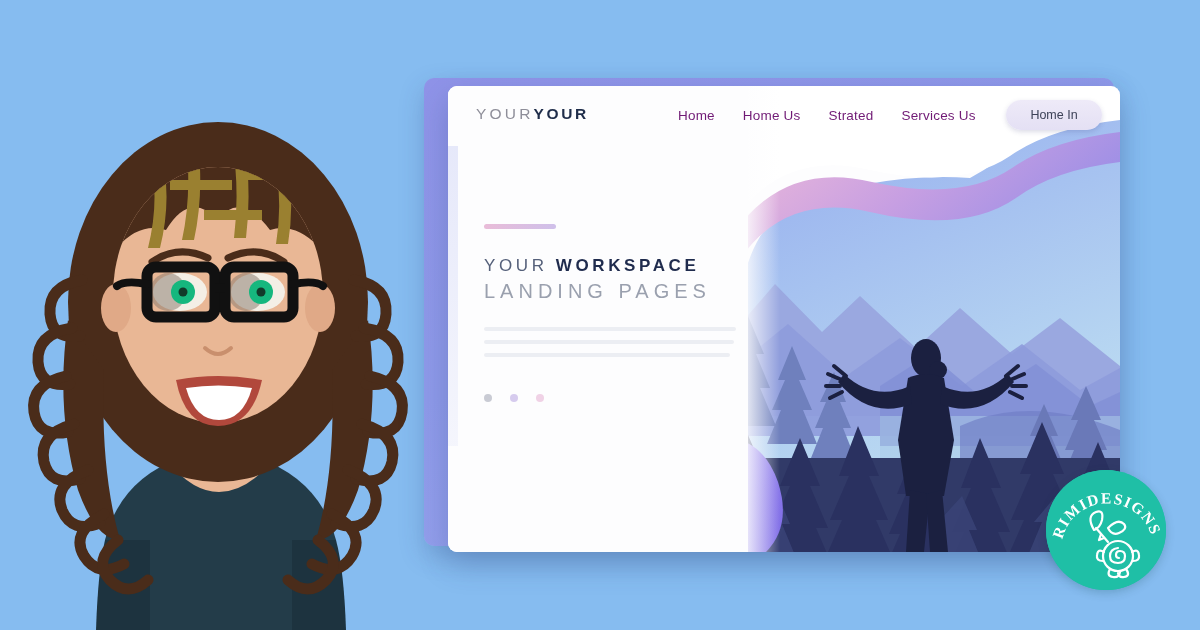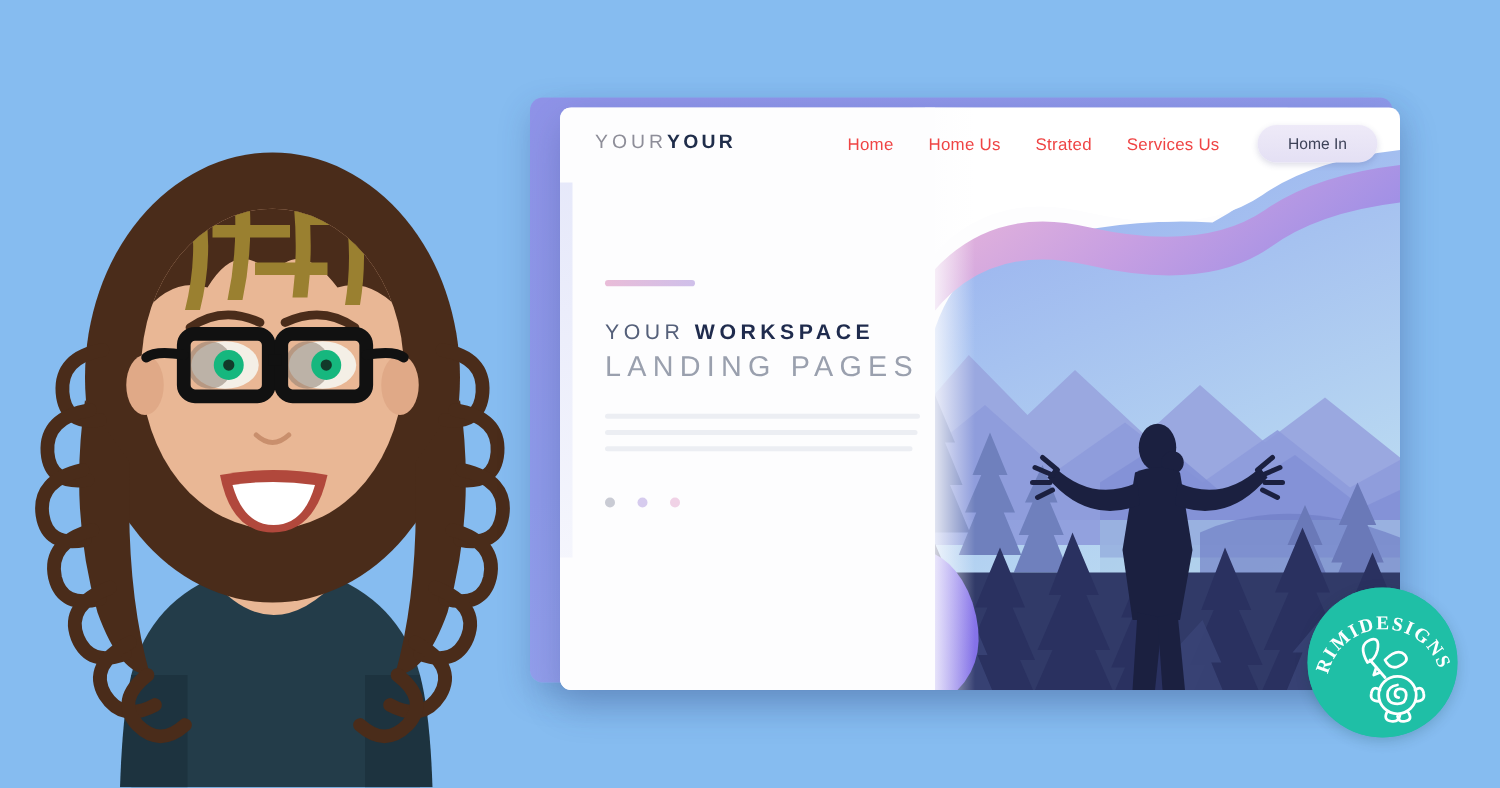--- a/index.html
+++ b/index.html
@@ -31,41 +31,41 @@
   
   .nav{
     position:absolute;left:0;top:0;width:100%;height:62px;
     display:flex;align-items:center;z-index:7;
   }
   .logo{position:absolute;left:28px;top:19px;font-size:15.5px;letter-spacing:3.2px;white-space:nowrap;}
   .logo .lt{color:#8e8e99;font-weight:400;}
   .logo .lb{color:#1f2d4a;font-weight:700;letter-spacing:2.6px;}
   .nav-links{position:absolute;left:216px;top:22px;display:flex;gap:0;}
   .nav-links a{
-    color:#ef4444;font-size:13.5px;text-decoration:none;
+    color:#701a75;font-size:13.5px;text-decoration:none;
     padding:0 14px;white-space:nowrap;letter-spacing:.2px;
   }
   .signin{
     position:absolute;right:18px;top:14px;
     width:96px;height:30px;border-radius:16px;
     background:linear-gradient(180deg,#eeeaf8 0%,#e4e0f4 100%);
     color:#3d4258;font-size:12.5px;
     display:flex;align-items:center;justify-content:center;
     box-shadow:0 2px 5px rgba(60,60,120,.18);border:none;cursor:pointer;
     font-family:inherit;
   }
 
   
   .copy{position:absolute;left:36px;top:138px;width:290px;z-index:6;}
   .accent-bar{width:72px;height:5px;border-radius:3px;
     background:linear-gradient(90deg,#e9bcd8 0%,#cfc0ea 100%);margin-bottom:27px;}
   .h-line1{font-size:17px;letter-spacing:3.6px;color:#2b3553;white-space:nowrap;line-height:1.18;}
   .h-line1 .thin{font-weight:400;color:#55607a;}
   .h-line1 .bold{font-weight:700;color:#1f2b4d;}
-  .h-line2{font-size:23px;letter-spacing:5.0px;color:#9aa0ae;font-weight:400;
+  .h-line2{font-size:20px;letter-spacing:5.0px;color:#9aa0ae;font-weight:400;
     white-space:nowrap;line-height:1.35;margin-top:2px;}
   .para{margin-top:22px;width:252px;}
   .para span{display:block;height:4px;border-radius:2px;background:#eceef3;margin-bottom:9px;}
   .para span:nth-child(1){width:252px;}
   .para span:nth-child(2){width:250px;}
   .para span:nth-child(3){width:246px;}
   .cta{
     margin-top:30px;width:96px;height:32px;border-radius:17px;
     background:linear-gradient(180deg,#c3bdf0 0%,#b7b0ec 100%);
     color:#4b4670;font-size:12px;border:none;cursor:pointer;

